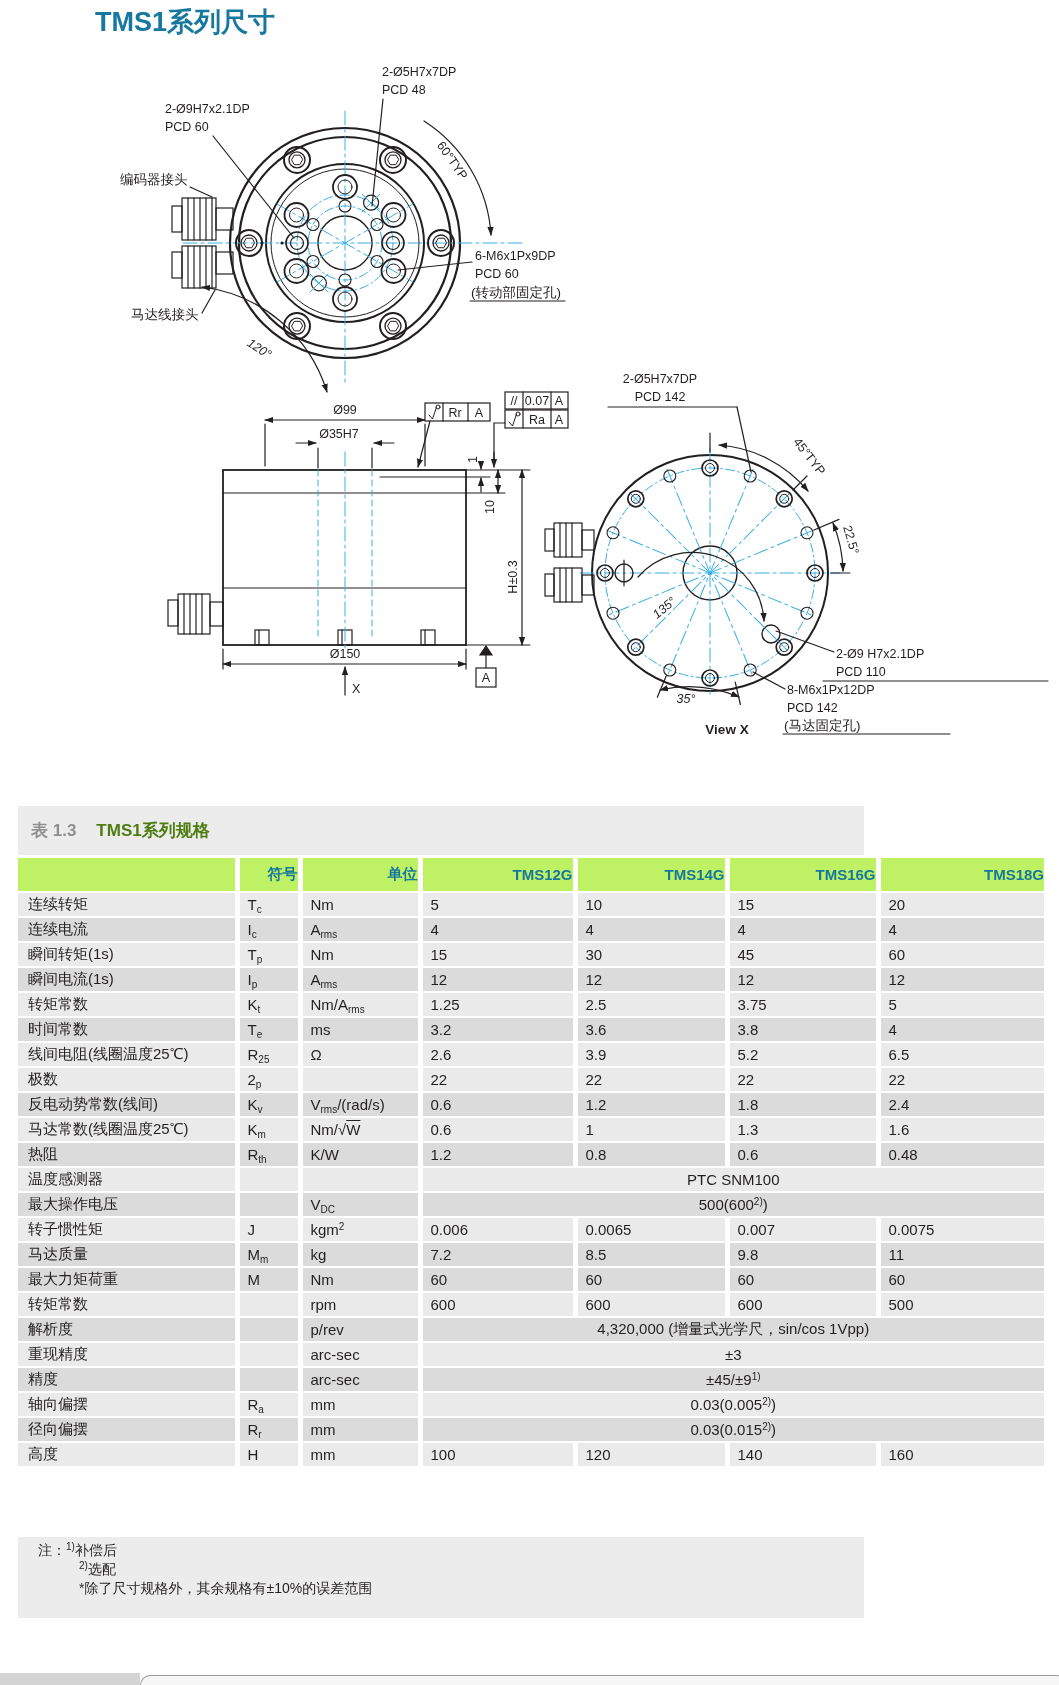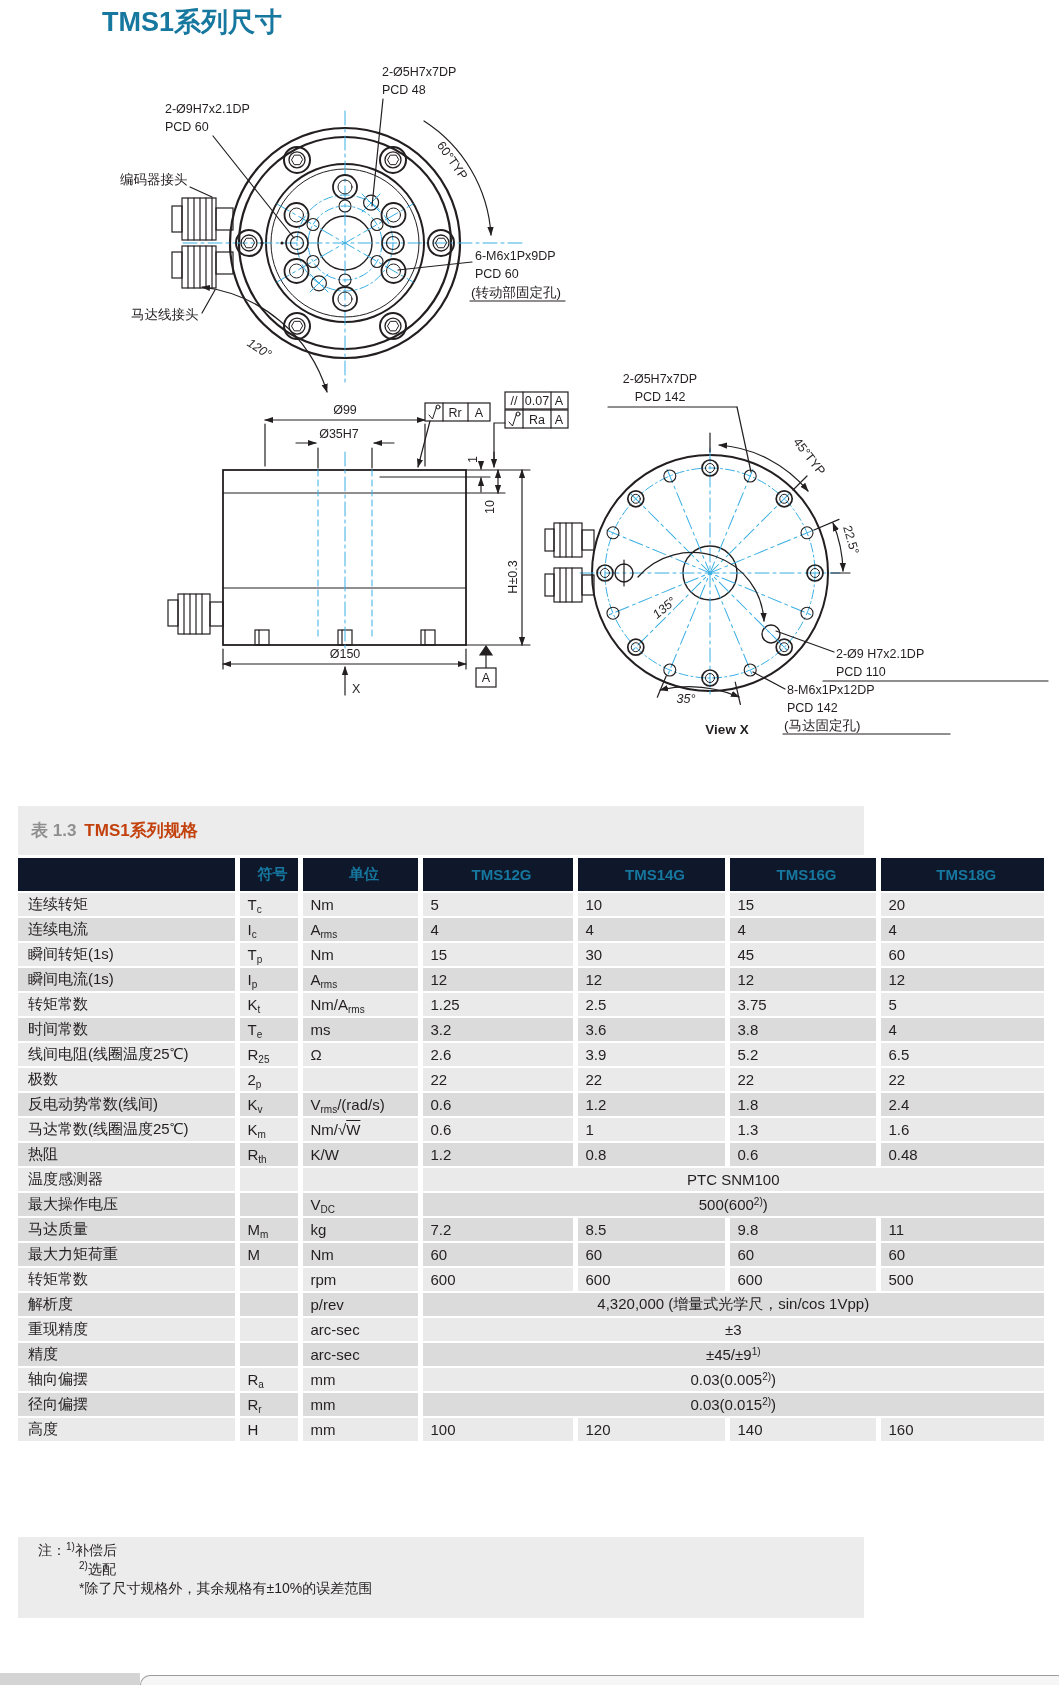--- a/index.html
+++ b/index.html
@@ -1,35 +1,35 @@
 <!DOCTYPE html>
 <html><head>
 <meta charset="utf-8">
 <style>
   html,body{margin:0;padding:0;background:#fff;}
   .page{position:relative;width:1059px;height:1685px;background:#ffffff;overflow:hidden;
         font-family:"Liberation Sans",sans-serif;color:#231f20;}
-  .page-title{position:absolute;left:102px;top:4px;font-size:27px;font-weight:bold;color:#16779f;letter-spacing:0px;}
+  .page-title{position:absolute;left:95px;top:4px;font-size:27px;font-weight:bold;color:#16779f;letter-spacing:0px;}
   svg text{font-family:"Liberation Sans",sans-serif;font-size:12.5px;fill:#231f20;stroke:none;}
   svg text.cn{font-size:13.5px;}
   svg text.dim{font-size:12.5px;}
   svg text.viewlab{font-size:13.5px;font-weight:bold;}
   
   .band{position:absolute;left:18px;width:846px;background:#ececec;}
   .caption-band{top:806px;height:49px;display:flex;align-items:center;}
   .cap-prefix{font-size:17px;font-weight:bold;color:#8f8f8f;margin-left:13px;}
-  .cap-title{font-size:17px;font-weight:bold;color:#c2410c;margin-left:8px;}
+  .cap-title{font-size:17px;font-weight:bold;color:#4d7c0f;margin-left:20px;}
   .notes-band{top:1537px;height:81px;font-size:14px;}
   .note-line{margin-left:20px;margin-top:6px;line-height:15px;}
   .note-line.ind{margin-left:61px;margin-top:3px;}
   
   table.spec{position:absolute;left:18px;top:858px;width:1026px;border-collapse:collapse;table-layout:fixed;}
   table.spec th,table.spec td{padding:0;margin:0;font-size:15px;vertical-align:middle;
         border-right:5px solid #fff;border-top:2px solid #fff;white-space:nowrap;overflow:hidden;}
-  table.spec th{height:33px;background:#0f172a;color:#16779f;font-weight:bold;text-align:center;border-top:none;}
+  table.spec th{height:33px;background:#bef264;color:#16779f;font-weight:bold;text-align:right;border-top:none;}
   table.spec td{height:23px;}
   tr.rl td{background:#eaeaea;}
   tr.rd td{background:#dbdbdb;}
   .c-label,th.h-label{padding-left:10px !important;}
   .c-sym,th.h-sym{padding-left:8px !important;}
   .c-unit,th.h-unit{padding-left:8px !important;}
   .c-val,th.h-val{padding-left:8px !important;}
   td:last-child,th:last-child{border-right:none !important;}
   .c-merged{text-align:center;}
   table.spec sub{font-size:10px;vertical-align:baseline;position:relative;top:3px;}
@@ -538,20 +538,29 @@
           <td class="c-sym"></td>
           <td class="c-unit"></td>
           <td class="c-merged" colspan="4"><span>PTC SNM100</span></td>
         </tr>
         <tr class="rd">
           <td class="c-label">最大操作电压</td>
           <td class="c-sym"></td>
           <td class="c-unit"><span>V</span><sub>DC</sub></td>
           <td class="c-merged" colspan="4"><span>500(600</span><sup>2)</sup><span>)</span></td>
         </tr>
+        <tr class="rl">
+          <td class="c-label">转子惯性矩</td>
+          <td class="c-sym"><span>J</span></td>
+          <td class="c-unit"><span>kgm</span><sup>2</sup></td>
+          <td class="c-val">0.006</td>
+          <td class="c-val">0.0065</td>
+          <td class="c-val">0.007</td>
+          <td class="c-val">0.0075</td>
+        </tr>
         <tr class="rd">
           <td class="c-label">马达质量</td>
           <td class="c-sym"><span>M</span><sub>m</sub></td>
           <td class="c-unit"><span>kg</span></td>
           <td class="c-val">7.2</td>
           <td class="c-val">8.5</td>
           <td class="c-val">9.8</td>
           <td class="c-val">11</td>
         </tr>
         <tr class="rd">

